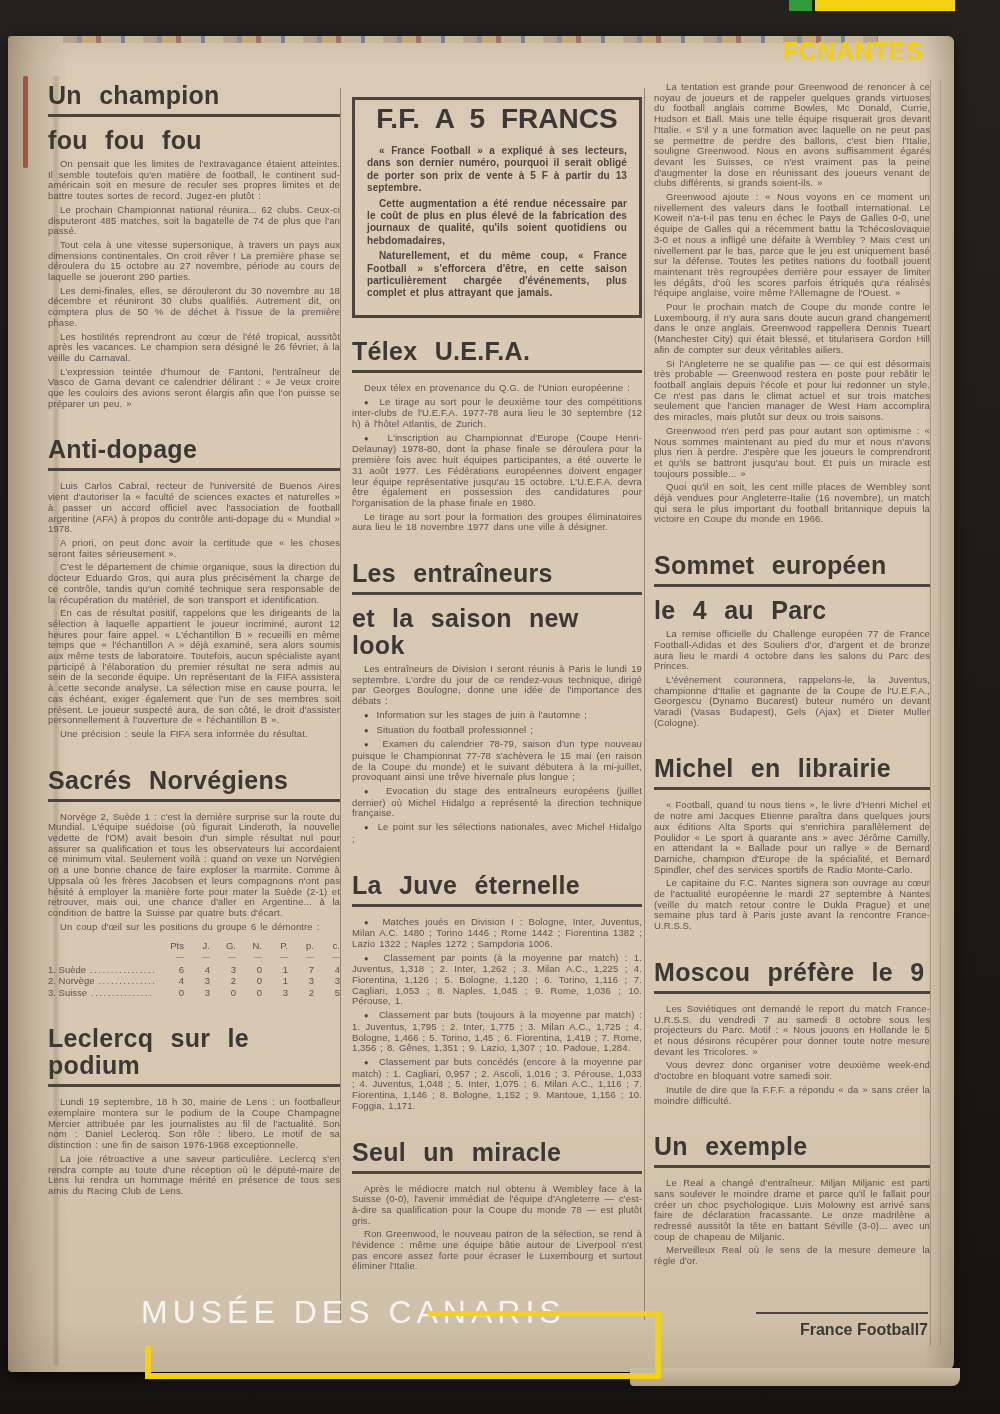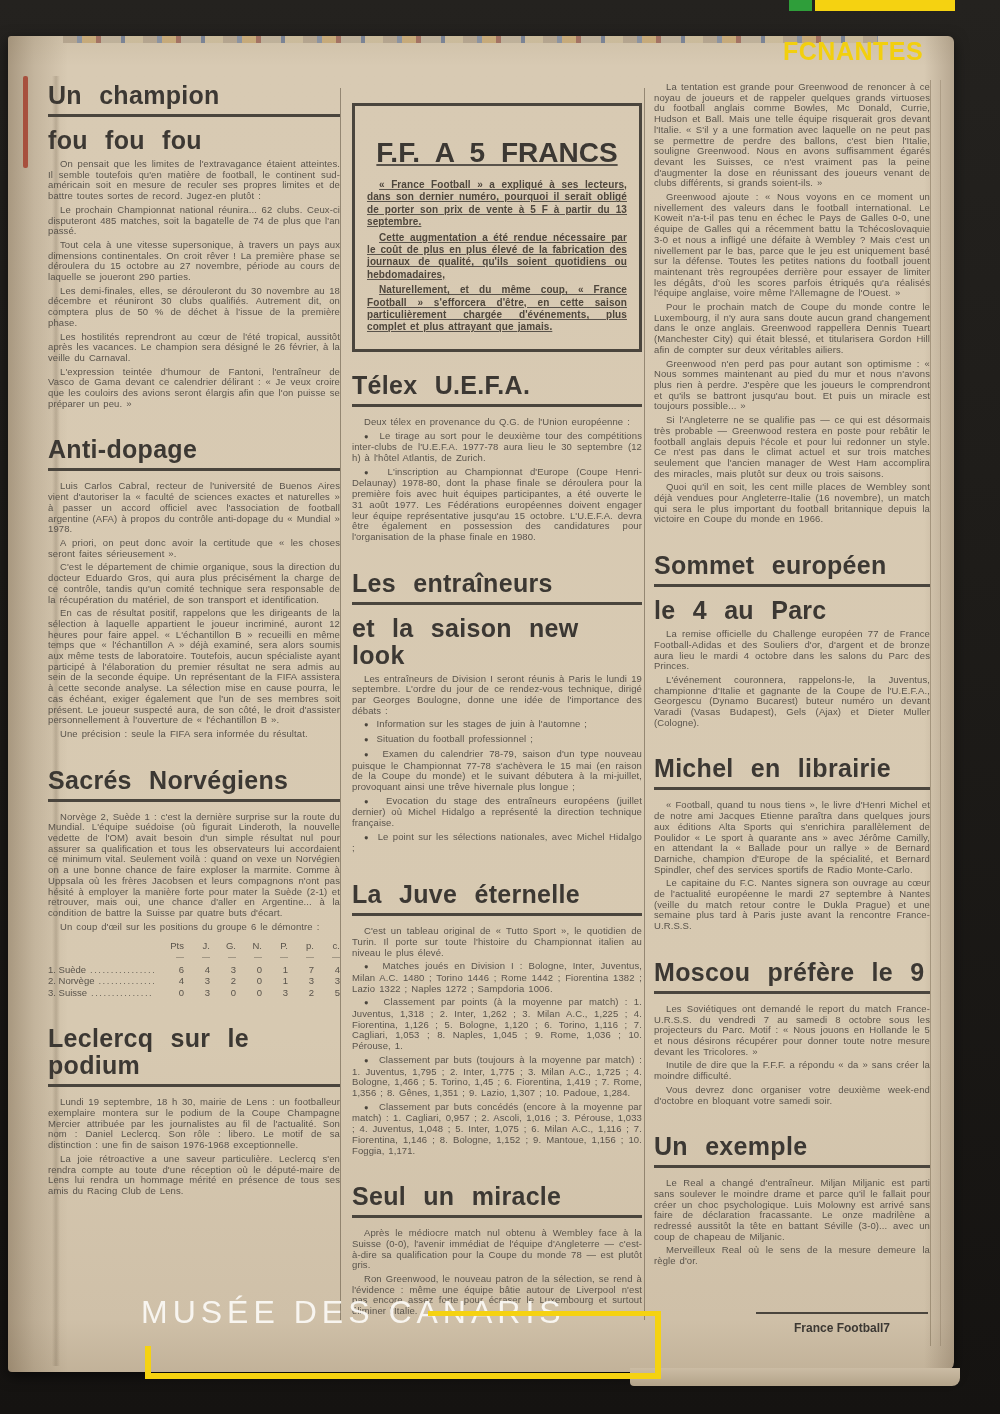--- a/index.html
+++ b/index.html
@@ -38,38 +38,38 @@
   .col-1{left:344px;width:290px;}
   .col-2{left:646px;width:276px;}
   .article{margin:0 0 27px 0;}
   .headline{
     font-size:25px;line-height:27px;font-weight:700;color:#3c3833;
     margin:0 0 5px 0;letter-spacing:.3px;word-spacing:10px;text-align:left;
   }
   .rule{border-top:3px solid #4a453d;margin:4px 0 10px 0;}
   .para{margin:0 0 3px 0;text-indent:12px;word-spacing:1.2px;letter-spacing:.1px;}
   .bullet{font-size:7.5px;color:#4a453d;}
-  .boxed{border:3px solid #4a453d;padding:28px 12px 12px;margin:21px 0 20px 0;text-decoration:underline;}
+  .boxed{border:3px solid #4a453d;padding:0 12px 12px;margin:15px 0 20px 0;}
   .box-title{font-size:28px;line-height:30px;font-weight:700;color:#3c3833;text-align:center;
     margin:4px 0 11px 0;word-spacing:8px;}
   .boxed .para{font-weight:700;font-size:10px;line-height:12.4px;color:#4e463c;}
   
   .gtable{margin:8px 0 2px 0;}
   .trow{display:flex;align-items:flex-start;line-height:11.5px;}
   .tlabel{flex:1 1 auto;display:flex;overflow:hidden;min-width:0;}
   .tname{white-space:nowrap;}
   .tdots{flex:1 1 auto;overflow:hidden;white-space:nowrap;letter-spacing:1.5px;margin:0 4px;color:#6a6459;}
   .tcell{flex:0 0 26px;width:26px;text-align:right;}
   .thead{margin-bottom:1px;}
   .tdash{line-height:7px;margin-bottom:4px;font-size:8px;color:#6a6459;}
   
   .footer{position:absolute;left:748px;top:1276px;width:172px;}
   .footer-rule{border-top:2px solid #4a453d;margin-bottom:7px;}
-  .footer-row{display:flex;justify-content:center;align-items:baseline;
-    font-weight:700;font-size:12px;color:#3c3833;}
+  .footer-row{display:flex;justify-content:flex-end;align-items:baseline;
+    font-weight:700;font-size:16px;color:#3c3833;}
   
   .brand{position:absolute;left:0;top:0;}
   .brand-green{position:absolute;left:789px;top:0;width:23px;height:11px;background:#2f9e3a;}
   .brand-bar{position:absolute;left:815px;top:0;width:140px;height:11px;background:#f5d211;}
   .brand-text{position:absolute;left:783px;top:13px;width:180px;font-weight:700;font-size:25px;
     letter-spacing:.5px;color:#f2cf0e;margin-top:24px;}
   .wm-text{position:absolute;left:141px;top:1294px;font-size:32px;letter-spacing:5px;
     color:rgba(250,248,243,.95);font-weight:400;}
   .wm-seg{position:absolute;background:#f5d211;}
   .wm-top{left:428px;top:1311px;width:233px;height:5px;}
@@ -191,76 +191,76 @@
           <p class="para"><span class="ptext">« France Football » a expliqué à ses lecteurs, dans son dernier numéro, pourquoi il serait obligé de porter son prix de vente à 5 F à partir du 13 septembre.</span></p>
           <p class="para"><span class="ptext">Cette augmentation a été rendue nécessaire par le coût de plus en plus élevé de la fabrication des journaux de qualité, qu'ils soient quotidiens ou hebdomadaires,</span></p>
           <p class="para"><span class="ptext">Naturellement, et du même coup, « France Football » s'efforcera d'être, en cette saison particulièrement chargée d'événements, plus complet et plus attrayant que jamais.</span></p>
         </section>
         <section class="article">
           <h2 class="headline">Télex U.E.F.A.</h2>
           <div class="rule"></div>
           <p class="para"><span class="ptext">Deux télex en provenance du Q.G. de l'Union européenne :</span></p>
           <p class="para"><span class="bullet">●</span>&nbsp;&nbsp;<span class="ptext">Le tirage au sort pour le deuxième tour des compétitions inter-clubs de l'U.E.F.A. 1977-78 aura lieu le 30 septembre (12 h) à l'hôtel Atlantis, de Zurich.</span></p>
           <p class="para"><span class="bullet">●</span>&nbsp;&nbsp;<span class="ptext">L'inscription au Championnat d'Europe (Coupe Henri-Delaunay) 1978-80, dont la phase finale se déroulera pour la première fois avec huit équipes participantes, a été ouverte le 31 août 1977. Les Fédérations européennes doivent engager leur équipe représentative jusqu'au 15 octobre. L'U.E.F.A. devra être également en possession des candidatures pour l'organisation de la phase finale en 1980.</span></p>
+          <p class="para"><span class="ptext">Le tirage au sort pour la formation des groupes éliminatoires aura lieu le 18 novembre 1977 dans une ville à désigner.</span></p>
         </section>
         <section class="article">
           <h2 class="headline">Les entraîneurs</h2>
           <div class="rule"></div>
           <h2 class="headline">et la saison new look</h2>
           <p class="para"><span class="ptext">Les entraîneurs de Division I seront réunis à Paris le lundi 19 septembre. L'ordre du jour de ce rendez-vous technique, dirigé par Georges Boulogne, donne une idée de l'importance des débats :</span></p>
           <p class="para"><span class="bullet">●</span>&nbsp;&nbsp;<span class="ptext">Information sur les stages de juin à l'automne ;</span></p>
           <p class="para"><span class="bullet">●</span>&nbsp;&nbsp;<span class="ptext">Situation du football professionnel ;</span></p>
           <p class="para"><span class="bullet">●</span>&nbsp;&nbsp;<span class="ptext">Examen du calendrier 78-79, saison d'un type nouveau puisque le Championnat 77-78 s'achèvera le 15 mai (en raison de la Coupe du monde) et le suivant débutera à la mi-juillet, provoquant ainsi une trêve hivernale plus longue ;</span></p>
           <p class="para"><span class="bullet">●</span>&nbsp;&nbsp;<span class="ptext">Evocation du stage des entraîneurs européens (juillet dernier) où Michel Hidalgo a représenté la direction technique française.</span></p>
           <p class="para"><span class="bullet">●</span>&nbsp;&nbsp;<span class="ptext">Le point sur les sélections nationales, avec Michel Hidalgo ;</span></p>
         </section>
         <section class="article">
           <h2 class="headline">La Juve éternelle</h2>
           <div class="rule"></div>
-          <p class="para"><span class="ptext">C'est un tableau original de « Tutto Sport », le quotidien de Turin. Il porte sur toute l'histoire du Championnat italien au niveau le plus élevé.</span></p>
           <p class="para"><span class="bullet">●</span>&nbsp;&nbsp;<span class="ptext">Matches joués en Division I : Bologne, Inter, Juventus, Milan A.C. 1480 ; Torino 1446 ; Rome 1442 ; Fiorentina 1382 ; Lazio 1322 ; Naples 1272 ; Sampdoria 1006.</span></p>
           <p class="para"><span class="bullet">●</span>&nbsp;&nbsp;<span class="ptext">Classement par points (à la moyenne par match) : 1. Juventus, 1,318 ; 2. Inter, 1,262 ; 3. Milan A.C., 1,225 ; 4. Fiorentina, 1,126 ; 5. Bologne, 1,120 ; 6. Torino, 1,116 ; 7. Cagliari, 1,053 ; 8. Naples, 1,045 ; 9. Rome, 1,036 ; 10. Pérouse, 1.</span></p>
           <p class="para"><span class="bullet">●</span>&nbsp;&nbsp;<span class="ptext">Classement par buts (toujours à la moyenne par match) : 1. Juventus, 1,795 ; 2. Inter, 1,775 ; 3. Milan A.C., 1,725 ; 4. Bologne, 1,466 ; 5. Torino, 1,45 ; 6. Fiorentina, 1,419 ; 7. Rome, 1,356 ; 8. Gênes, 1,351 ; 9. Lazio, 1,307 ; 10. Padoue, 1,284.</span></p>
           <p class="para"><span class="bullet">●</span>&nbsp;&nbsp;<span class="ptext">Classement par buts concédés (encore à la moyenne par match) : 1. Cagliari, 0,957 ; 2. Ascoli, 1,016 ; 3. Pérouse, 1,033 ; 4. Juventus, 1,048 ; 5. Inter, 1,075 ; 6. Milan A.C., 1,116 ; 7. Fiorentina, 1,146 ; 8. Bologne, 1,152 ; 9. Mantoue, 1,156 ; 10. Foggia, 1,171.</span></p>
         </section>
         <section class="article">
           <h2 class="headline">Seul un miracle</h2>
           <div class="rule"></div>
           <p class="para"><span class="ptext">Après le médiocre match nul obtenu à Wembley face à la Suisse (0-0), l'avenir immédiat de l'équipe d'Angleterre — c'est-à-dire sa qualification pour la Coupe du monde 78 — est plutôt gris.</span></p>
           <p class="para"><span class="ptext">Ron Greenwood, le nouveau patron de la sélection, se rend à l'évidence : même une équipe bâtie autour de Liverpool n'est pas encore assez forte pour écraser le Luxembourg et surtout éliminer l'Italie.</span></p>
         </section>
       </div>
     <div class="col col-2">
         <section class="article">
           <p class="para"><span class="ptext">La tentation est grande pour Greenwood de renoncer à ce noyau de joueurs et de rappeler quelques grands virtuoses du football anglais comme Bowles, Mc Donald, Currie, Hudson et Ball. Mais une telle équipe risquerait gros devant l'Italie. « S'il y a une formation avec laquelle on ne peut pas se permettre de perdre des ballons, c'est bien l'Italie, souligne Greenwood. Nous en avons suffisamment égarés devant les Suisses, ce n'est vraiment pas la peine d'augmenter la dose en réunissant des joueurs venant de clubs différents, si grands soient-ils. »</span></p>
           <p class="para"><span class="ptext">Greenwood ajoute : « Nous voyons en ce moment un nivellement des valeurs dans le football international. Le Koweit n'a-t-il pas tenu en échec le Pays de Galles 0-0, une équipe de Galles qui a récemment battu la Tchécoslovaquie 3-0 et nous a infligé une défaite à Wembley ? Mais c'est un nivellement par le bas, parce que le jeu est uniquement basé sur la défense. Toutes les petites nations du football jouent maintenant très regroupées derrière pour essayer de limiter les dégâts, d'où les scores parfois étriqués qu'a réalisés l'équipe anglaise, voire même l'Allemagne de l'Ouest. »</span></p>
           <p class="para"><span class="ptext">Pour le prochain match de Coupe du monde contre le Luxembourg, il n'y aura sans doute aucun grand changement dans le onze anglais. Greenwood rappellera Dennis Tueart (Manchester City) qui était blessé, et titularisera Gordon Hill afin de compter sur deux véritables ailiers.</span></p>
+          <p class="para"><span class="ptext">Si l'Angleterre ne se qualifie pas — ce qui est désormais très probable — Greenwood restera en poste pour rebâtir le football anglais depuis l'école et pour lui redonner un style. Ce n'est pas dans le climat actuel et sur trois matches seulement que l'ancien manager de West Ham accomplira des miracles, mais plutôt sur deux ou trois saisons.</span></p>
           <p class="para"><span class="ptext">Greenwood n'en perd pas pour autant son optimisme : « Nous sommes maintenant au pied du mur et nous n'avons plus rien à perdre. J'espère que les joueurs le comprendront et qu'ils se battront jusqu'au bout. Et puis un miracle est toujours possible... »</span></p>
-          <p class="para"><span class="ptext">Si l'Angleterre ne se qualifie pas — ce qui est désormais très probable — Greenwood restera en poste pour rebâtir le football anglais depuis l'école et pour lui redonner un style. Ce n'est pas dans le climat actuel et sur trois matches seulement que l'ancien manager de West Ham accomplira des miracles, mais plutôt sur deux ou trois saisons.</span></p>
           <p class="para"><span class="ptext">Quoi qu'il en soit, les cent mille places de Wembley sont déjà vendues pour Angleterre-Italie (16 novembre), un match qui sera le plus important du football britannique depuis la victoire en Coupe du monde en 1966.</span></p>
         </section>
         <section class="article">
           <h2 class="headline">Sommet européen</h2>
           <div class="rule"></div>
           <h2 class="headline">le 4 au Parc</h2>
           <p class="para"><span class="ptext">La remise officielle du Challenge européen 77 de France Football-Adidas et des Souliers d'or, d'argent et de bronze aura lieu le mardi 4 octobre dans les salons du Parc des Princes.</span></p>
           <p class="para"><span class="ptext">L'événement couronnera, rappelons-le, la Juventus, championne d'Italie et gagnante de la Coupe de l'U.E.F.A., Georgescu (Dynamo Bucarest) buteur numéro un devant Varadi (Vasas Budapest), Gels (Ajax) et Dieter Muller (Cologne).</span></p>
         </section>
         <section class="article">
           <h2 class="headline">Michel en librairie</h2>
           <div class="rule"></div>
           <p class="para"><span class="ptext">« Football, quand tu nous tiens », le livre d'Henri Michel et de notre ami Jacques Etienne paraîtra dans quelques jours aux éditions Alta Sports qui s'enrichira parallèlement de Poulidor « Le sport à quarante ans » avec Jérôme Camilly, en attendant la « Ballade pour un rallye » de Bernard Darniche, champion d'Europe de la spécialité, et Bernard Spindler, chef des services sportifs de Radio Monte-Carlo.</span></p>
           <p class="para"><span class="ptext">Le capitaine du F.C. Nantes signera son ouvrage au cœur de l'actualité européenne le mardi 27 septembre à Nantes (veille du match retour contre le Dukla Prague) et une semaine plus tard à Paris juste avant la rencontre France-U.R.S.S.</span></p>
         </section>
         <section class="article">
           <h2 class="headline">Moscou préfère le 9</h2>
           <div class="rule"></div>
           <p class="para"><span class="ptext">Les Soviétiques ont demandé le report du match France-U.R.S.S. du vendredi 7 au samedi 8 octobre sous les projecteurs du Parc. Motif : « Nous jouons en Hollande le 5 et nous désirons récupérer pour donner toute notre mesure devant les Tricolores. »</span></p>
+          <p class="para"><span class="ptext">Vous devrez donc organiser votre deuxième week-end d'octobre en bloquant votre samedi soir.</span></p>
           <p class="para"><span class="ptext">Inutile de dire que la F.F.F. a répondu « da » sans créer la moindre difficulté.</span></p>
-          <p class="para"><span class="ptext">Vous devrez donc organiser votre deuxième week-end d'octobre en bloquant votre samedi soir.</span></p>
         </section>
         <section class="article">
           <h2 class="headline">Un exemple</h2>
           <div class="rule"></div>
           <p class="para"><span class="ptext">Le Real a changé d'entraîneur. Miljan Miljanic est parti sans soulever le moindre drame et parce qu'il le fallait pour créer un choc psychologique. Luis Molowny est arrivé sans faire de déclaration fracassante. Le onze madrilène a redressé aussitôt la tête en battant Séville (3-0)... avec un coup de chapeau de Miljanic.</span></p>
           <p class="para"><span class="ptext">Merveilleux Real où le sens de la mesure demeure la règle d'or.</span></p>
         </section>
       </div>
 
     <div class="footer">

